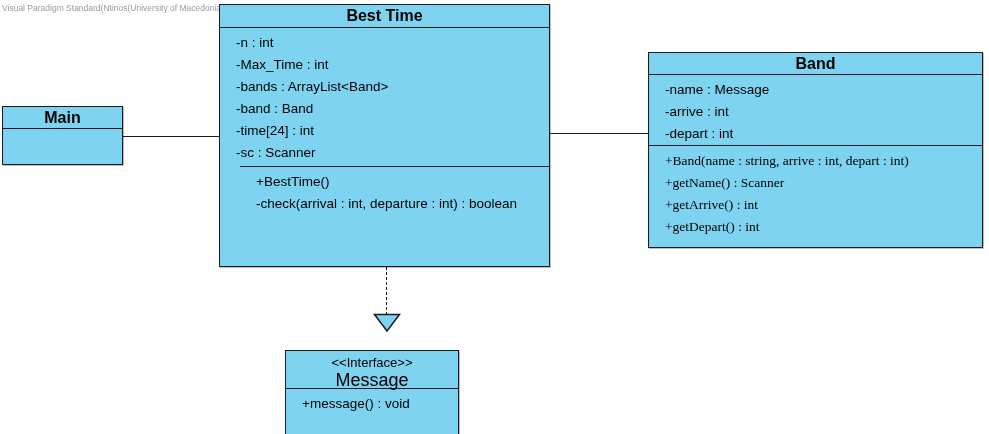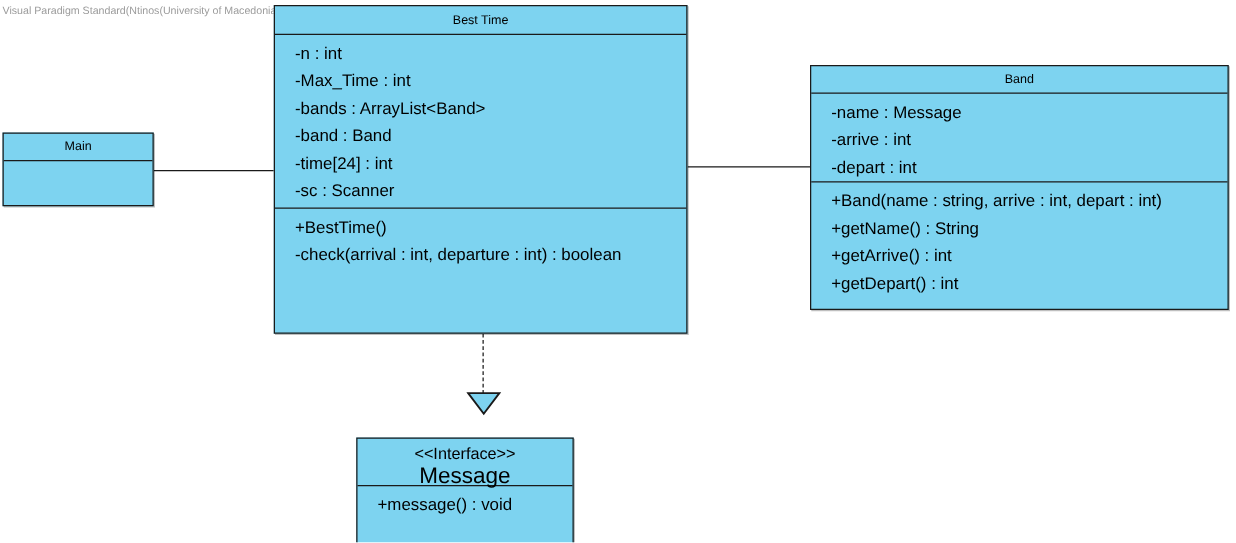--- a/index.html
+++ b/index.html
@@ -16,21 +16,21 @@
     white-space:nowrap;
   }
   .uml-class{
     position:absolute;
     background:#7dd3f0;
     border:1.5px solid #1a1a1a;
     box-sizing:border-box;
     box-shadow:1px 1px 0 rgba(0,0,0,0.25);
   }
   .uml-title{
-    font-weight:normal;font-size:10px;color:#000;
+    font-weight:bold;font-size:16px;color:#000;
     text-align:center;
     border-bottom:1.5px solid #1a1a1a;
     box-sizing:border-box;
     display:flex;align-items:center;justify-content:center;
   }
   .uml-header{
     border-bottom:1.5px solid #1a1a1a;
     box-sizing:border-box;
     text-align:center;
     padding-top:3px;
@@ -75,36 +75,36 @@
   <div class="uml-class" style="left:219px;top:4px;width:331px;height:263px;">
     <div class="uml-title" style="height:23px;">Best Time</div>
     <div class="uml-section" style="height:138px;">
       <div class="uml-line">-n : int</div>
       <div class="uml-line">-Max_Time : int</div>
       <div class="uml-line">-bands : ArrayList&lt;Band&gt;</div>
       <div class="uml-line">-band : Band</div>
       <div class="uml-line">-time[24] : int</div>
       <div class="uml-line">-sc : Scanner</div>
     </div>
-    <div class="uml-section uml-methods" style="height:97px;">
+    <div class="uml-section uml-methods" style="height:97px;margin-left:20px;">
       <div class="uml-line">+BestTime()</div>
       <div class="uml-line">-check(arrival : int, departure : int) : boolean</div>
     </div>
   </div>
 
   <div class="uml-class" style="left:648px;top:38px;width:335px;height:196px;margin-top:14px;">
     <div class="uml-title" style="height:22px;">Band</div>
     <div class="uml-section" style="height:70px;">
       <div class="uml-line">-name : Message</div>
       <div class="uml-line">-arrive : int</div>
       <div class="uml-line">-depart : int</div>
     </div>
-    <div class="uml-section uml-methods" style="height:99px;">
+    <div class="uml-section uml-methods" style="height:99px;font-family:Liberation Serif, serif;">
       <div class="uml-line">+Band(name : string, arrive : int, depart : int)</div>
-      <div class="uml-line">+getName() : String</div>
+      <div class="uml-line">+getName() : Scanner</div>
       <div class="uml-line">+getArrive() : int</div>
       <div class="uml-line">+getDepart() : int</div>
     </div>
   </div>
 
   <div class="uml-class" style="left:285px;top:350px;width:174px;height:94px;">
     <div class="uml-header" style="height:38px;">
       <div class="uml-stereotype">&lt;&lt;Interface&gt;&gt;</div>
       <div class="uml-name">Message</div>
     </div>

